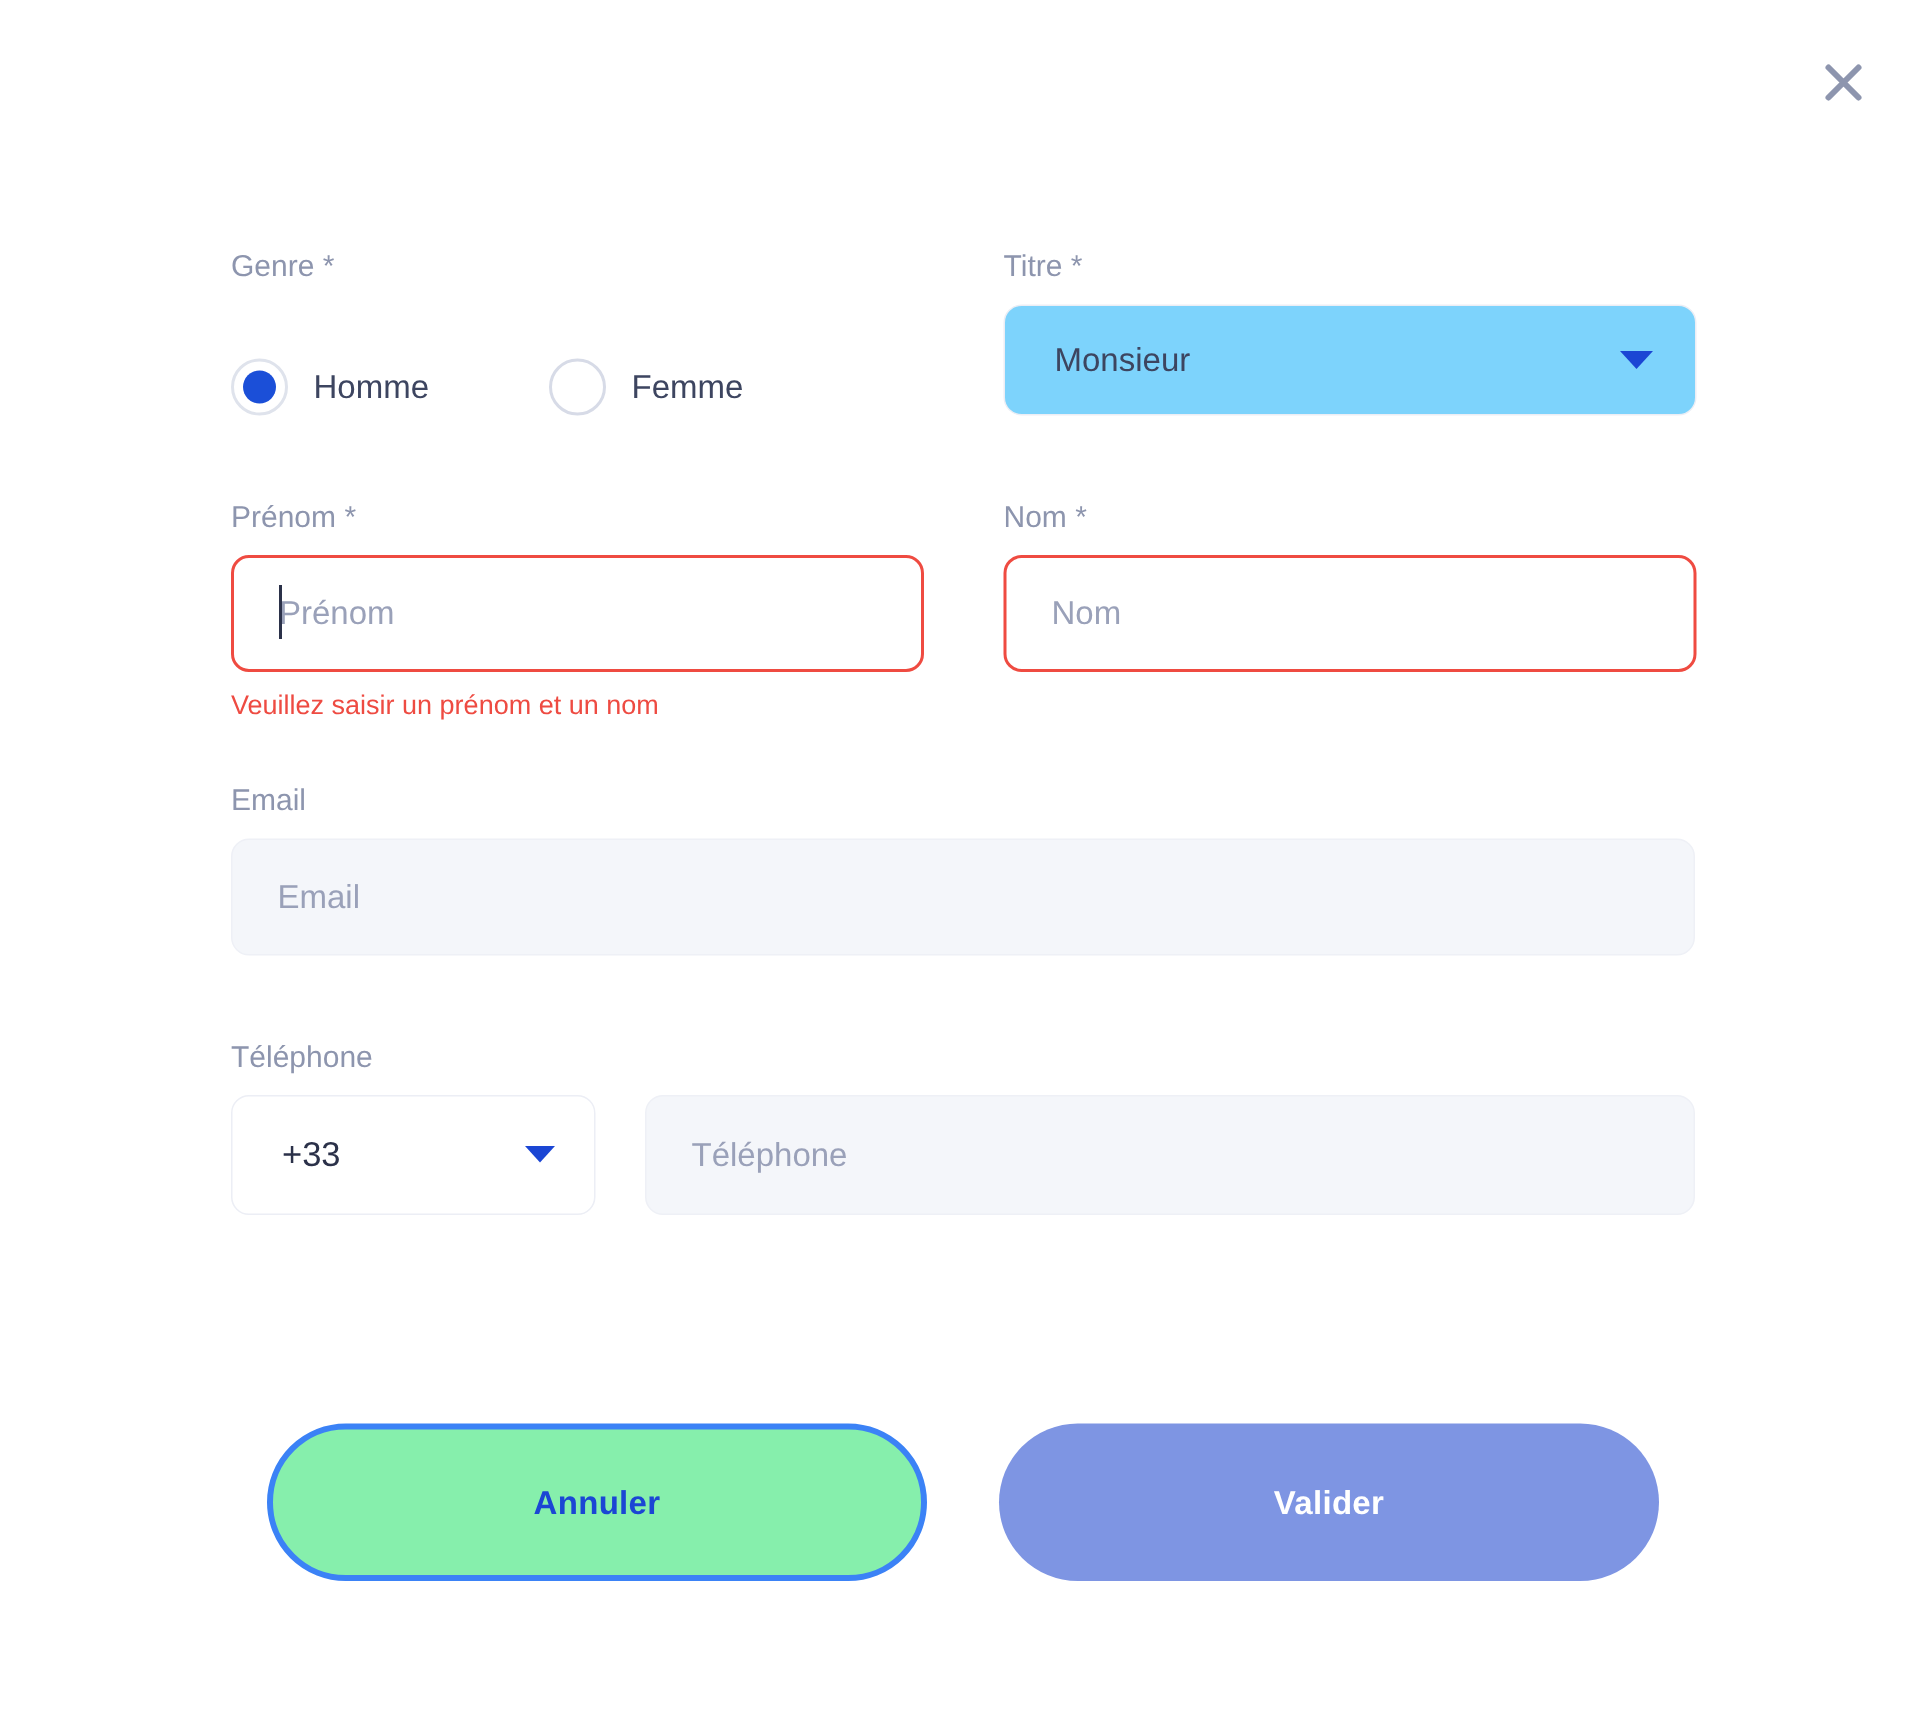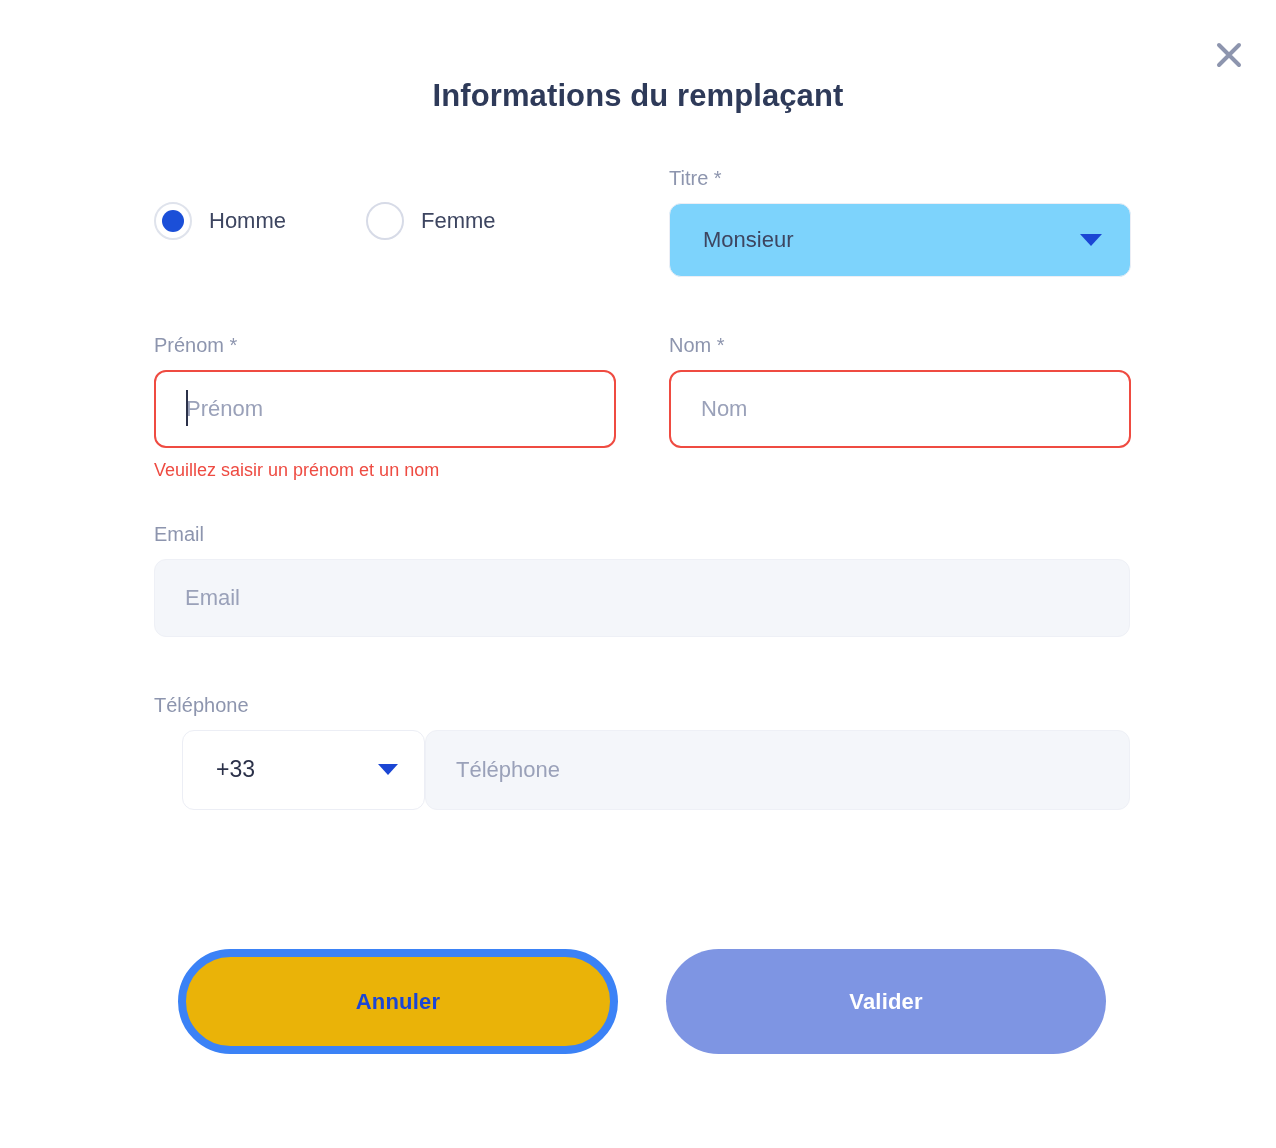--- a/index.html
+++ b/index.html
@@ -182,22 +182,22 @@
   .error-text {
     margin-top: 12px;
     font-size: 18px;
     color: #ee4b42;
     line-height: 1.2;
   }
 
   
   .phone-row {
     display: flex;
-    align-items: center;
-    margin-left: 28px;
+    gap: 33px;
+    align-items: center;
   }
   .country-select {
     width: 243px;
     flex: 0 0 243px;
     height: 80px;
     border: 1.5px solid #eceef5;
     border-radius: 12px;
     background: #ffffff;
     display: flex;
     align-items: center;
@@ -245,22 +245,22 @@
     display: flex;
     align-items: center;
     justify-content: center;
     cursor: pointer;
     box-sizing: border-box;
     letter-spacing: 0.2px;
   }
   .btn-cancel {
     width: 440px;
     flex: 0 0 440px;
-    background: #eab308;
-    border: 8px solid #3b82f6;
+    background: #86efac;
+    border: 4px solid #3b82f6;
     color: #1b46d4;
   }
   .btn-submit {
     width: 440px;
     flex: 0 0 440px;
     margin-left: 48px;
     background: #7e95e3;
     border: none;
     color: #ffffff;
   }
@@ -281,26 +281,26 @@
 <div class="modal">
 
   <button class="close-btn">
     <span>
       <svg width="30" height="30" viewBox="0 0 30 30" fill="none">
         <path d="M5 5 L25 25 M25 5 L5 25" stroke="#8d95ae" stroke-width="4" stroke-linecap="round"></path>
       </svg>
     </span>
   </button>
 
-  <div class="modal-title">Informations du remplaçant</div>
 
   <div class="form">
 
     <div class="row">
       <div class="col">
+        <span class="field-label">Genre *</span>
         <div class="radio-group">
 
           <div class="radio-option">
             <span class="radio-mark checked">
               <span class="radio-dot"></span>
             </span>
             <span class="radio-label">Homme</span>
           </div>
 
           <div class="radio-option">

